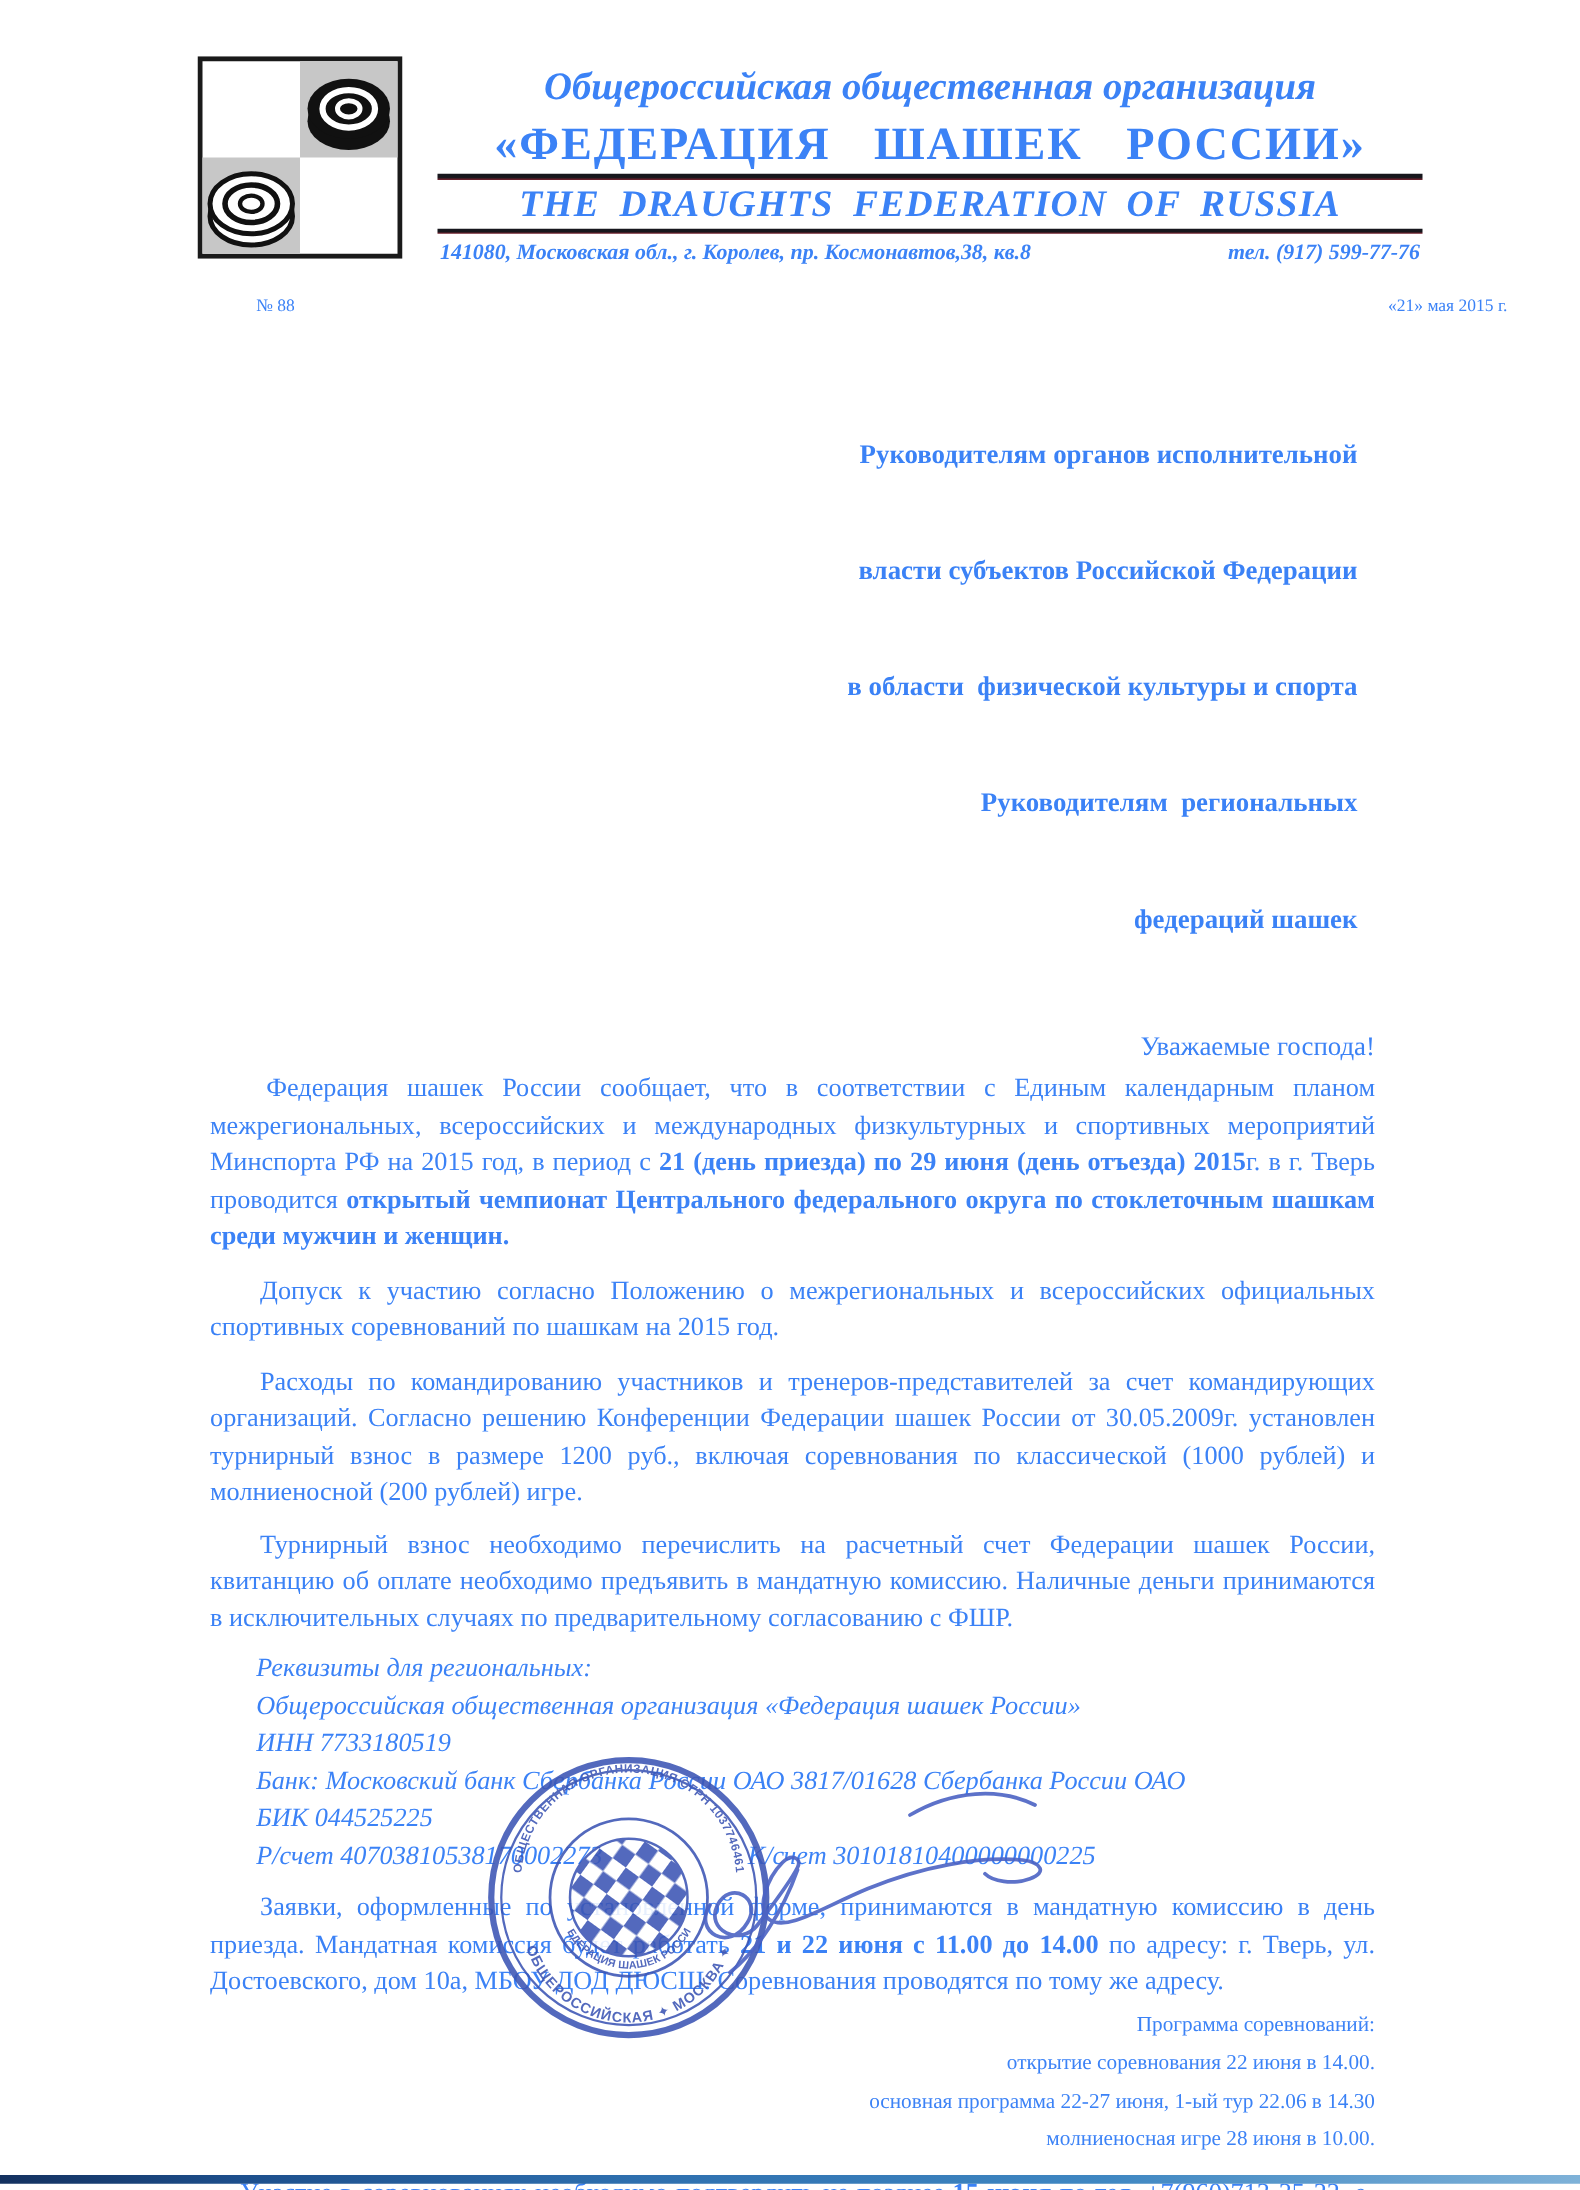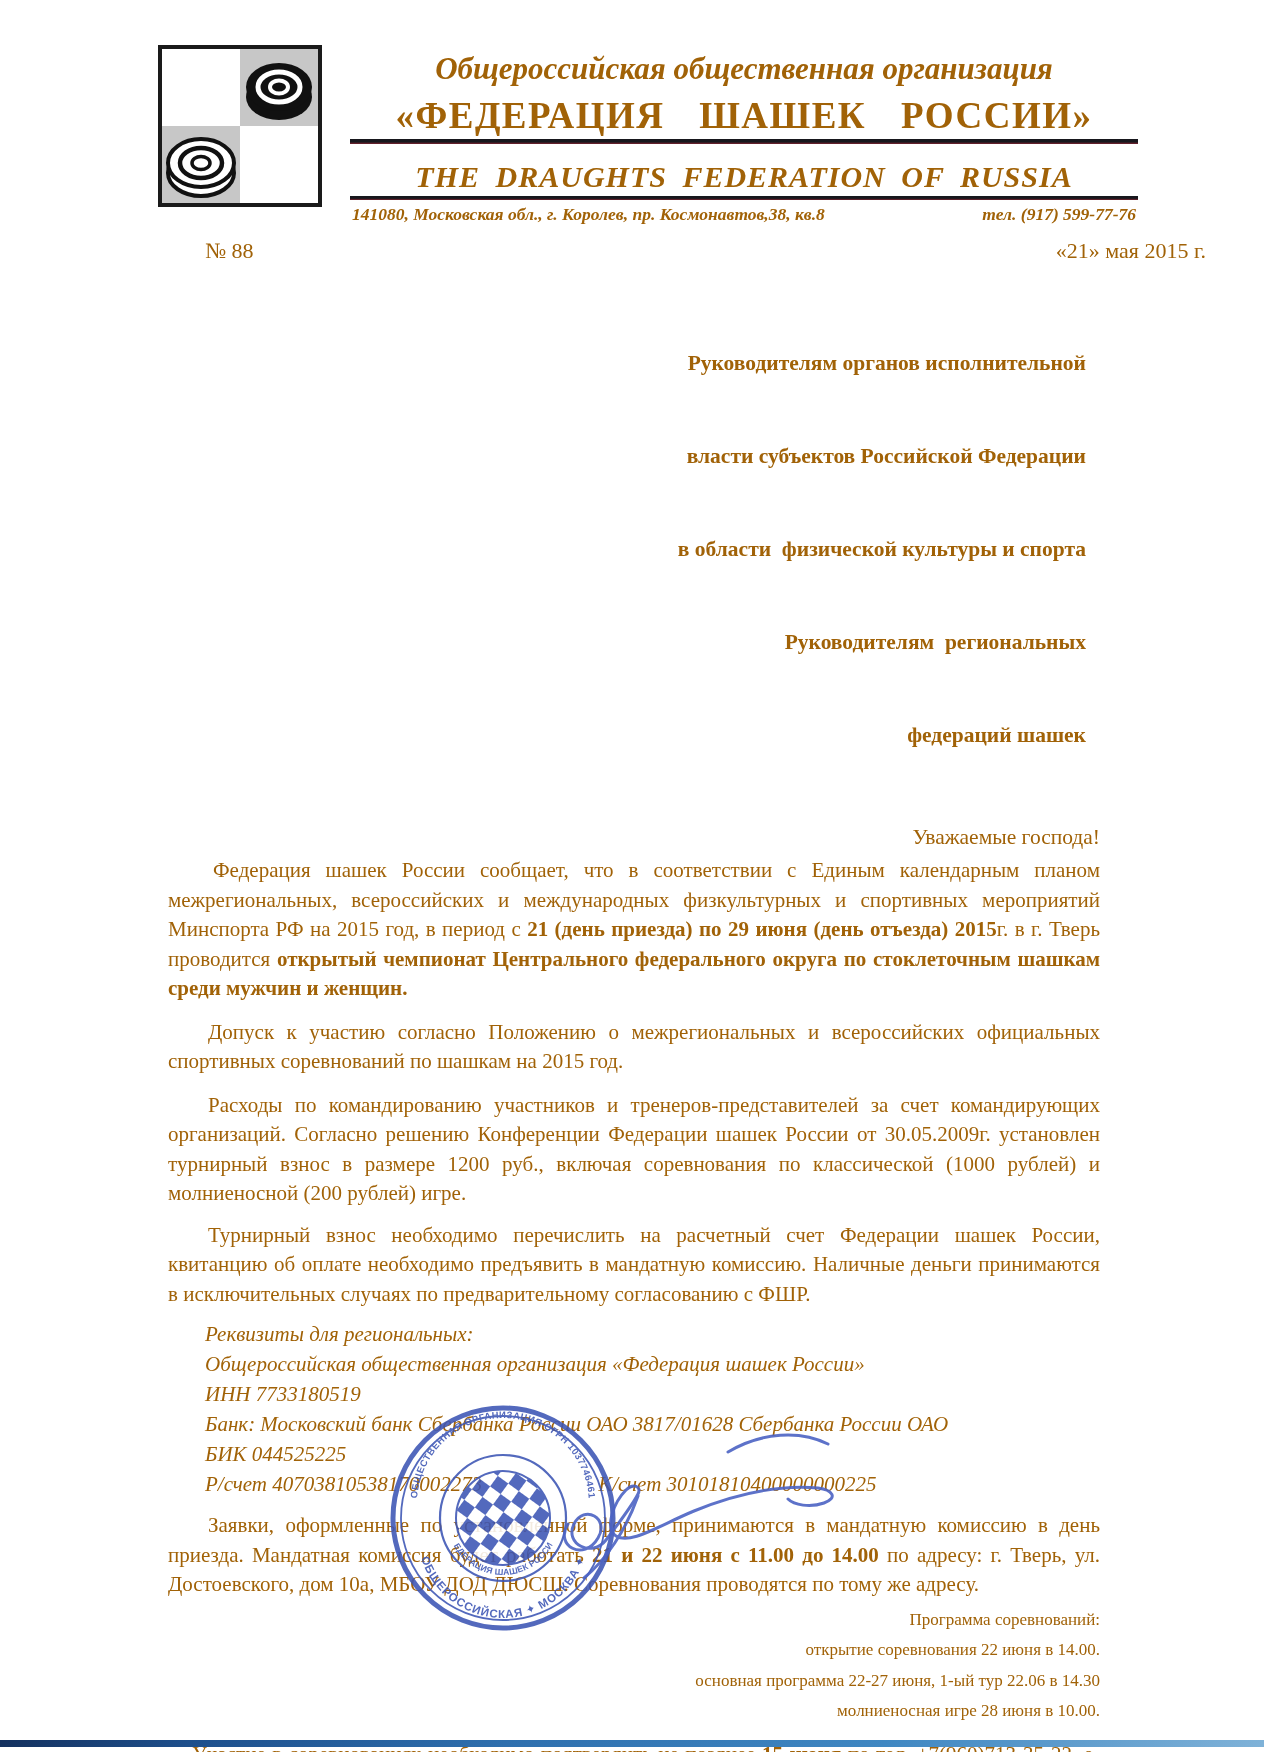--- a/index.html
+++ b/index.html
@@ -1,31 +1,31 @@
 <!DOCTYPE html>
 <html><head>
 <meta charset="utf-8">
 <style>
   html,body{margin:0;padding:0;background:#9a9a9a;}
   .page{position:relative;width:1264px;height:1752px;background:#ffffff;overflow:hidden;
-        font-family:"Liberation Serif","DejaVu Serif",serif;color:#a16207;}
+        font-family:"Liberation Serif","DejaVu Serif",serif;color:#3b82f6;}
 
   
   .letterhead{position:absolute;top:45px;left:158px;width:980px;display:flex;gap:28px;}
   .logo{width:164px;height:162px;flex:none;}
   .head-text{flex:1;text-align:center;padding-top:6px;}
   .org-type{font-size:31px;font-weight:bold;font-style:italic;white-space:nowrap;}
   .org-ru{font-size:37px;font-weight:bold;letter-spacing:1.5px;word-spacing:24px;margin-top:7px;white-space:nowrap;}
   .rule{height:5px;background:linear-gradient(#17171d 58%,#7a2330);margin-top:2px;}
-  .org-en{font-size:30px;font-weight:bold;font-style:italic;letter-spacing:1px;word-spacing:7px;margin-top:16px;white-space:nowrap;}
+  .org-en{font-size:30px;font-weight:bold;font-style:italic;letter-spacing:1px;word-spacing:7px;margin-top:3px;white-space:nowrap;}
   .rule.r2{height:4px;}
   .addr-row{display:flex;justify-content:space-between;font-size:17.5px;font-weight:bold;font-style:italic;margin-top:4px;padding:0 2px;white-space:nowrap;align-items:flex-end;}
 
   
-  .meta-row{position:absolute;top:238px;left:205px;right:58px;display:flex;justify-content:space-between;font-size:22px;}
+  .meta-row{position:absolute;top:238px;left:205px;right:58px;display:flex;justify-content:space-between;font-size:14px;}
 
   
   .content{position:absolute;top:278px;left:168px;width:932px;}
   .addressee{width:474px;margin:8px 14px 0 auto;text-align:right;font-weight:bold;
              font-size:21.5px;line-height:31px;white-space:pre-wrap;}
   .salutation{text-align:right;font-size:21.5px;margin-top:12px;}
   .para{font-size:21px;line-height:29.5px;text-align:justify;text-indent:40px;margin:14px 0 0 0;}
   .para.first{margin-top:6px;text-indent:45px;}
   .para.tight{margin-top:12px;}
   .para.p6{text-indent:24px;margin-top:13px;}

